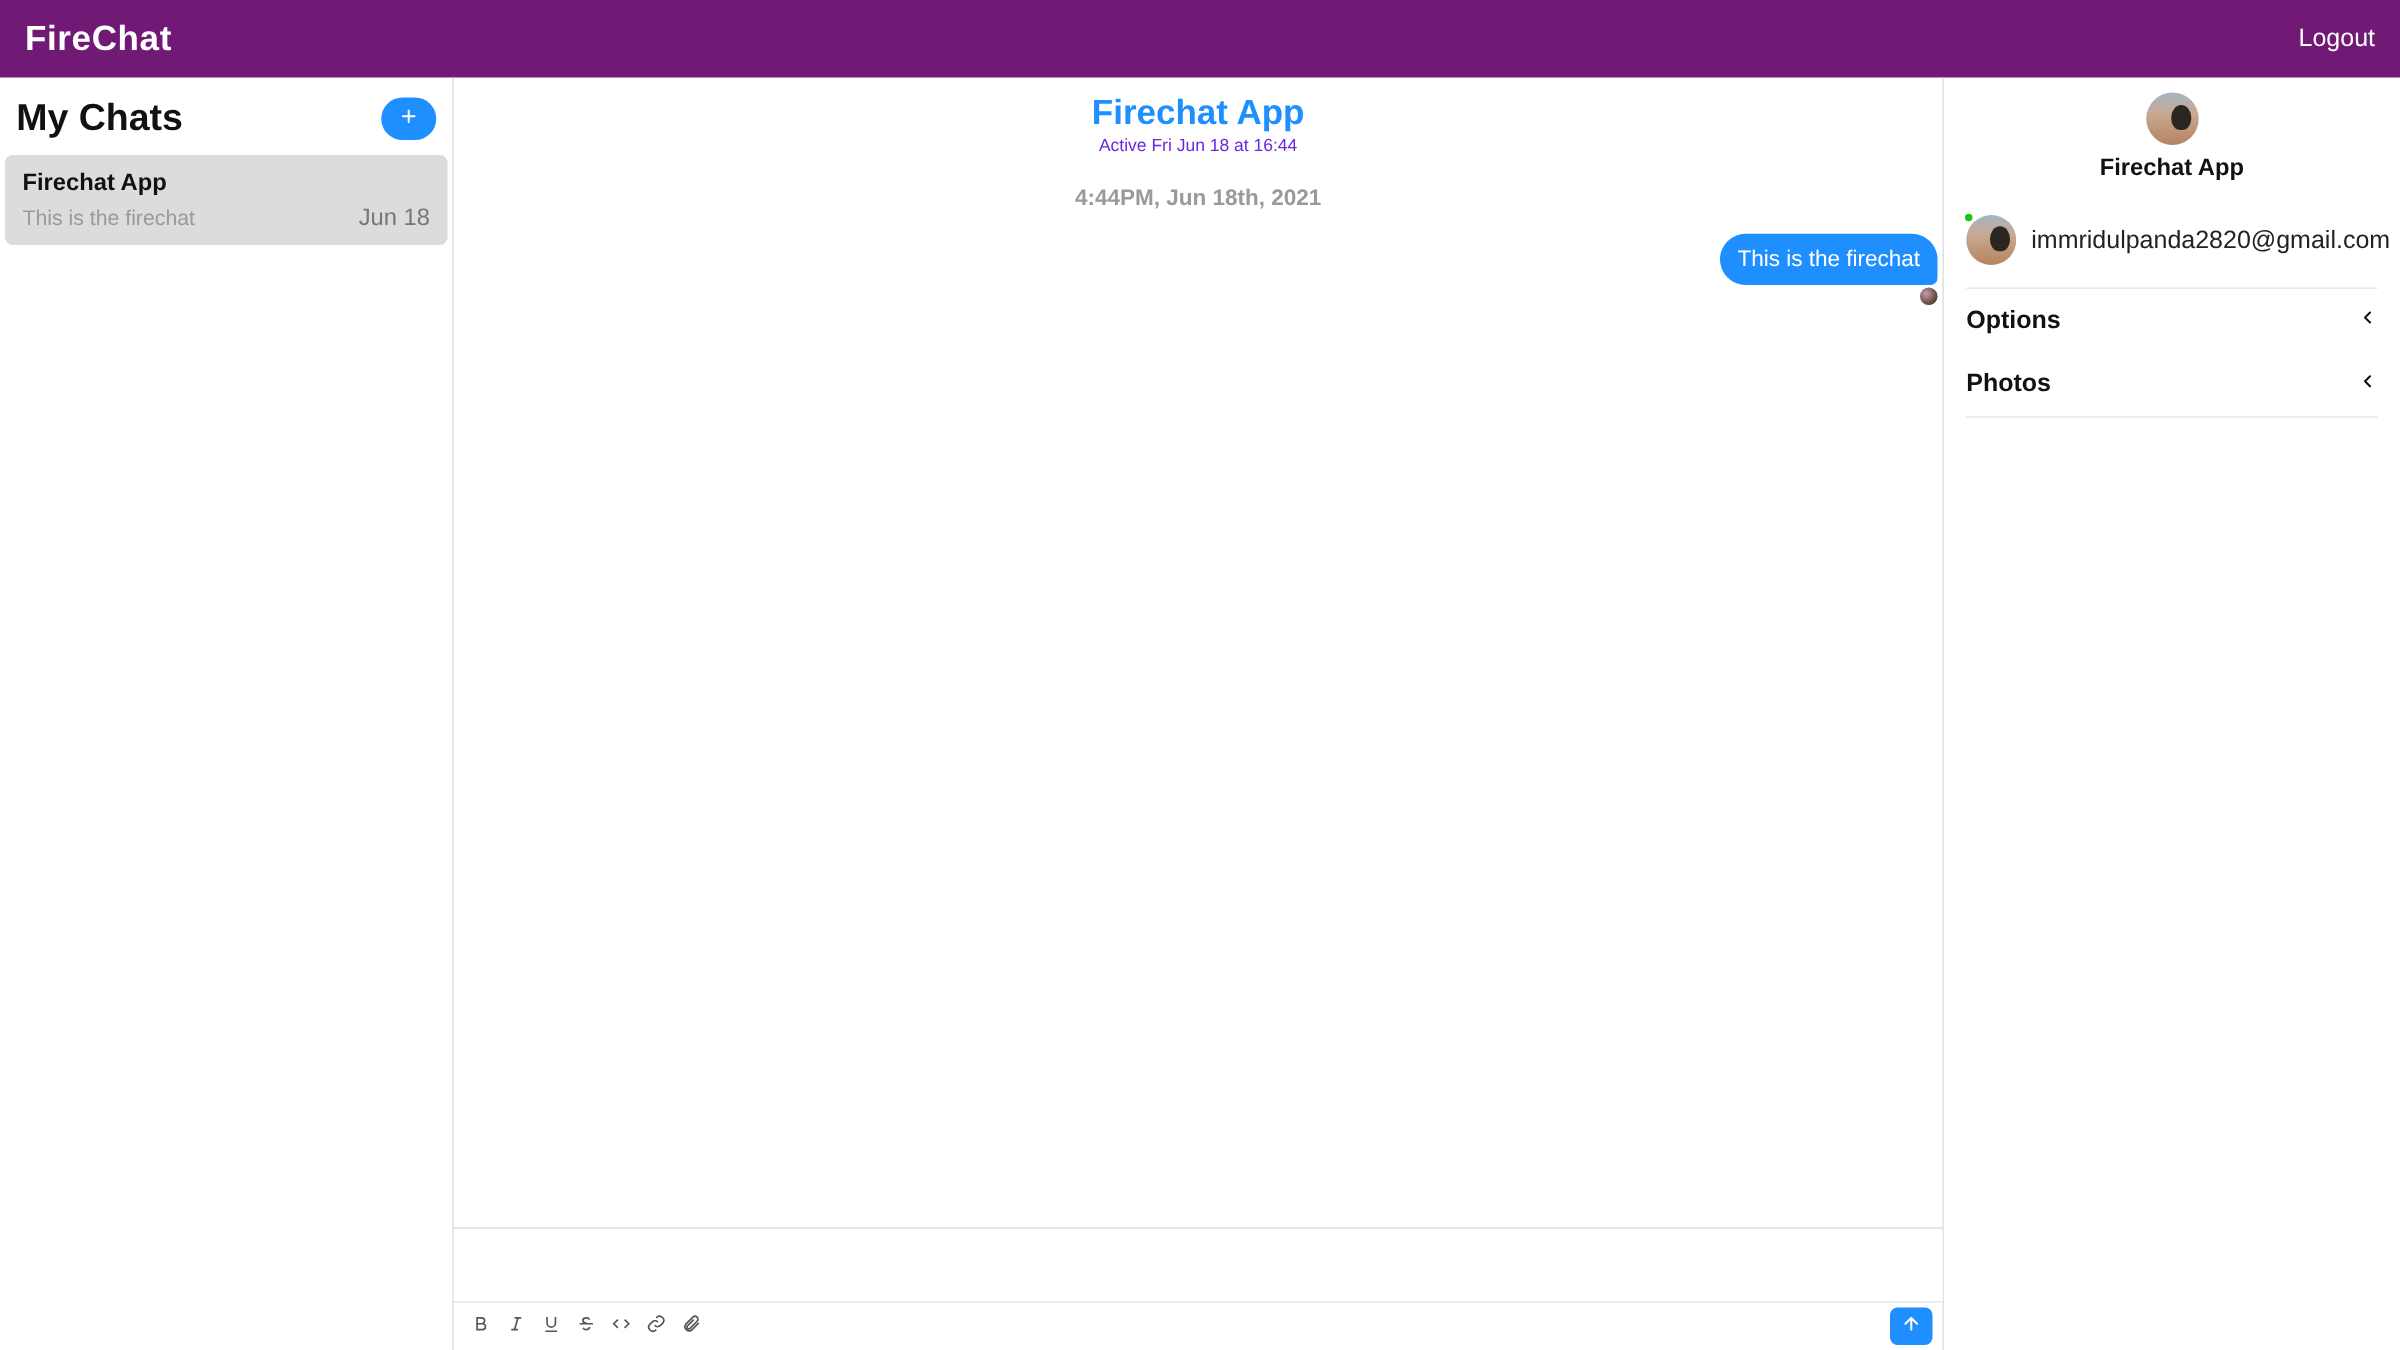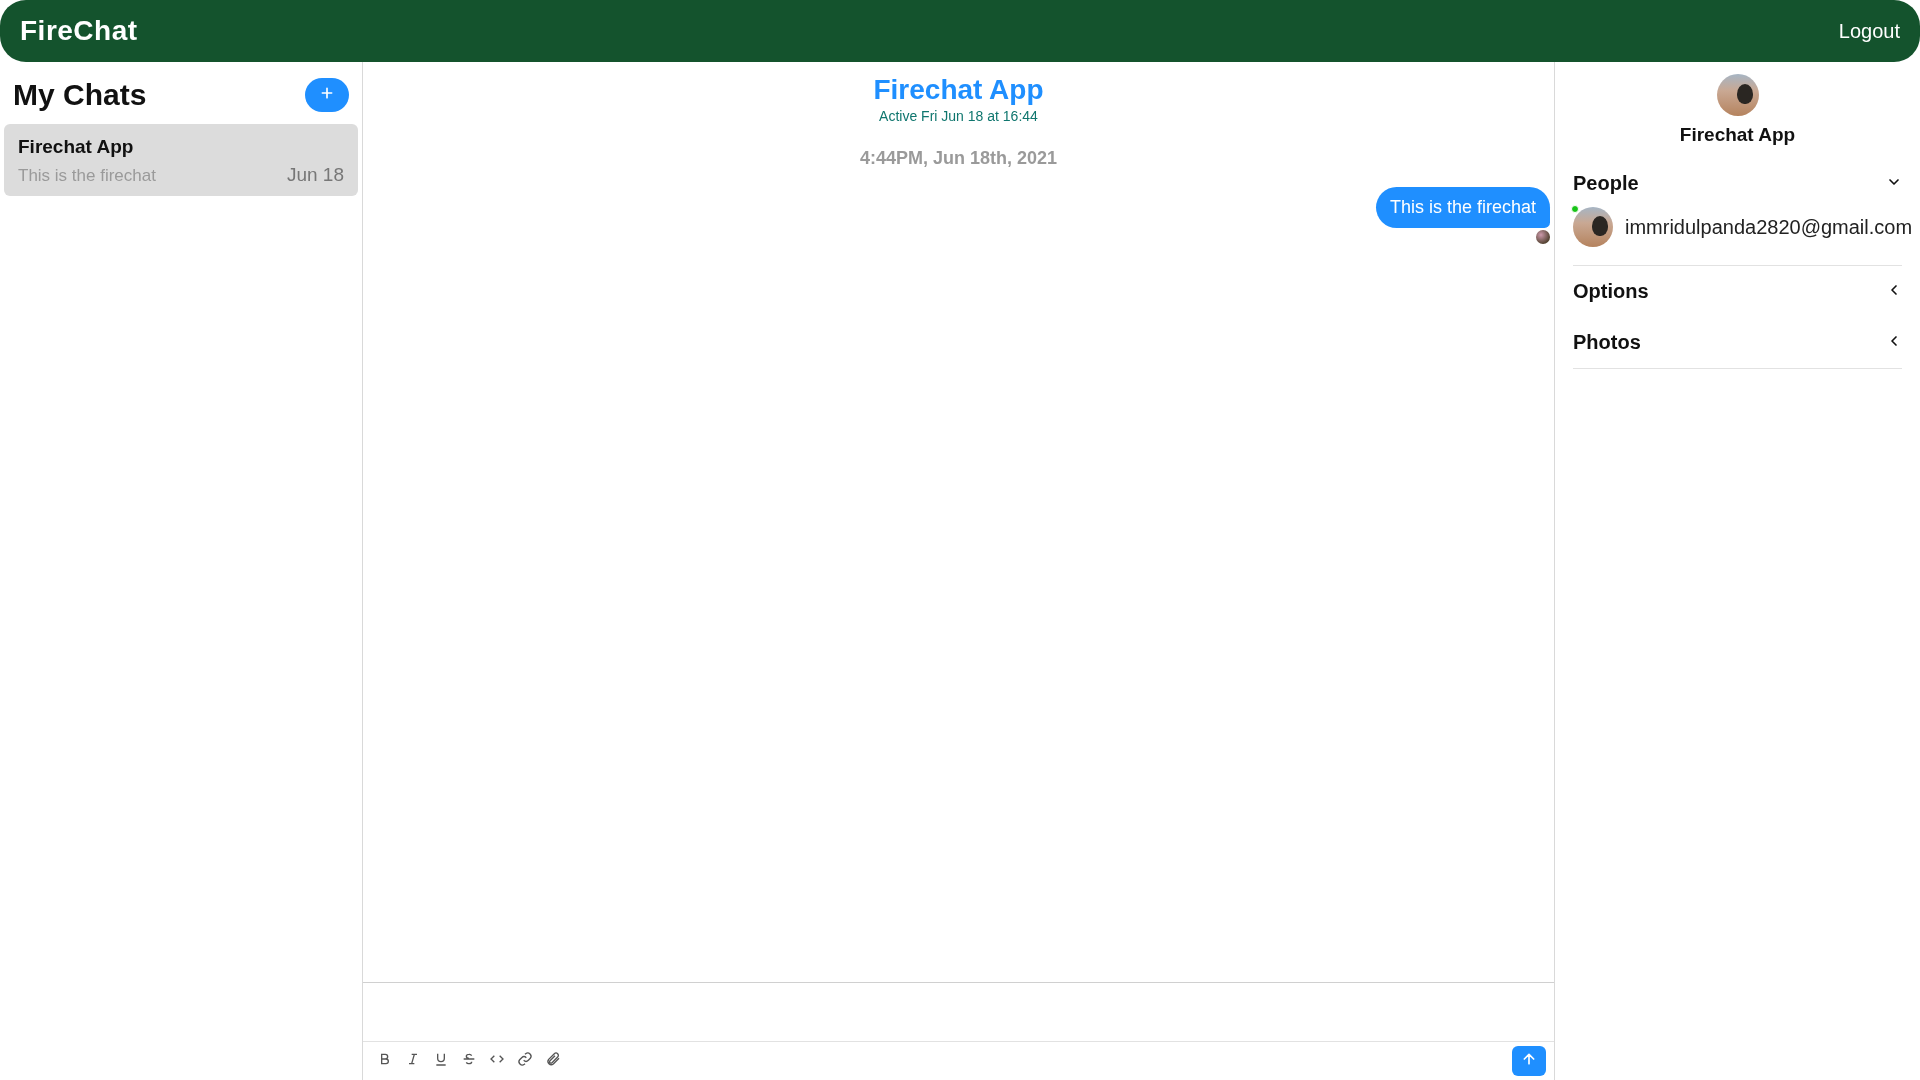--- a/index.html
+++ b/index.html
@@ -7,27 +7,26 @@
   body {
     font-family: "Segoe UI", Arial, sans-serif;
     background: #fff;
     color: #111;
     overflow: hidden;
   }
 
   
   .topbar {
     height: 62px;
-    background: #14532d;
+    background: #701a75;
     color: #fff;
     display: flex;
     align-items: center;
     justify-content: space-between;
     padding: 0 20px;
-    border-radius: 26px;
   }
   .brand { font-size: 28px; font-weight: 700; letter-spacing: .5px; }
   .logout { font-size: 20px; cursor: pointer; user-select: none; }
 
   
   .body {
     display: flex;
     height: calc(100% - 62px);
   }
 
@@ -70,21 +69,21 @@
   
   .center {
     flex: 1;
     border-right: 1px solid #d9d9d9;
     display: flex;
     flex-direction: column;
     min-width: 0;
   }
   .chat-header { text-align: center; padding: 12px 0 4px 0; }
   .chat-title { font-size: 28px; font-weight: 700; color: #1f8fff; }
-  .chat-sub { font-size: 14px; color: #0f766e; margin-top: 2px; }
+  .chat-sub { font-size: 14px; color: #6d28d9; margin-top: 2px; }
 
   .messages {
     flex: 1;
     overflow-y: auto;
     padding: 10px 2px 0 2px;
   }
   .timestamp-line { text-align: center; color: #9a9a9a; font-size: 18px; margin: 10px 0 18px 0; font-weight: bold; }
 
   .msg-wrap { display: flex; justify-content: flex-end; padding-right: 2px; margin-bottom: 2px; }
   .bubble {
@@ -311,28 +310,20 @@
         </div>
       </div>
     </div>
   </div>
 
   <div class="right">
     <div class="right-avatar"></div>
     <div class="right-title">Firechat App</div>
 
     <div class="section">
-      <div class="section-head">
-        <div class="section-title">People</div>
-        <span class="chev">
-          <svg viewBox="0 0 24 24" fill="none" stroke="#111" stroke-width="2.5" stroke-linecap="round" stroke-linejoin="round">
-              <path d="M6 9l6 6 6-6"></path>
-            </svg>
-        </span>
-      </div>
       <div class="person-row">
         <div class="p-avatar-wrap">
           <div class="p-avatar"></div>
           <div class="presence-dot"></div>
         </div>
         <div class="p-email">immridulpanda2820@gmail.com</div>
       </div>
     </div>
 
     <div class="section" style="border-bottom:none">

